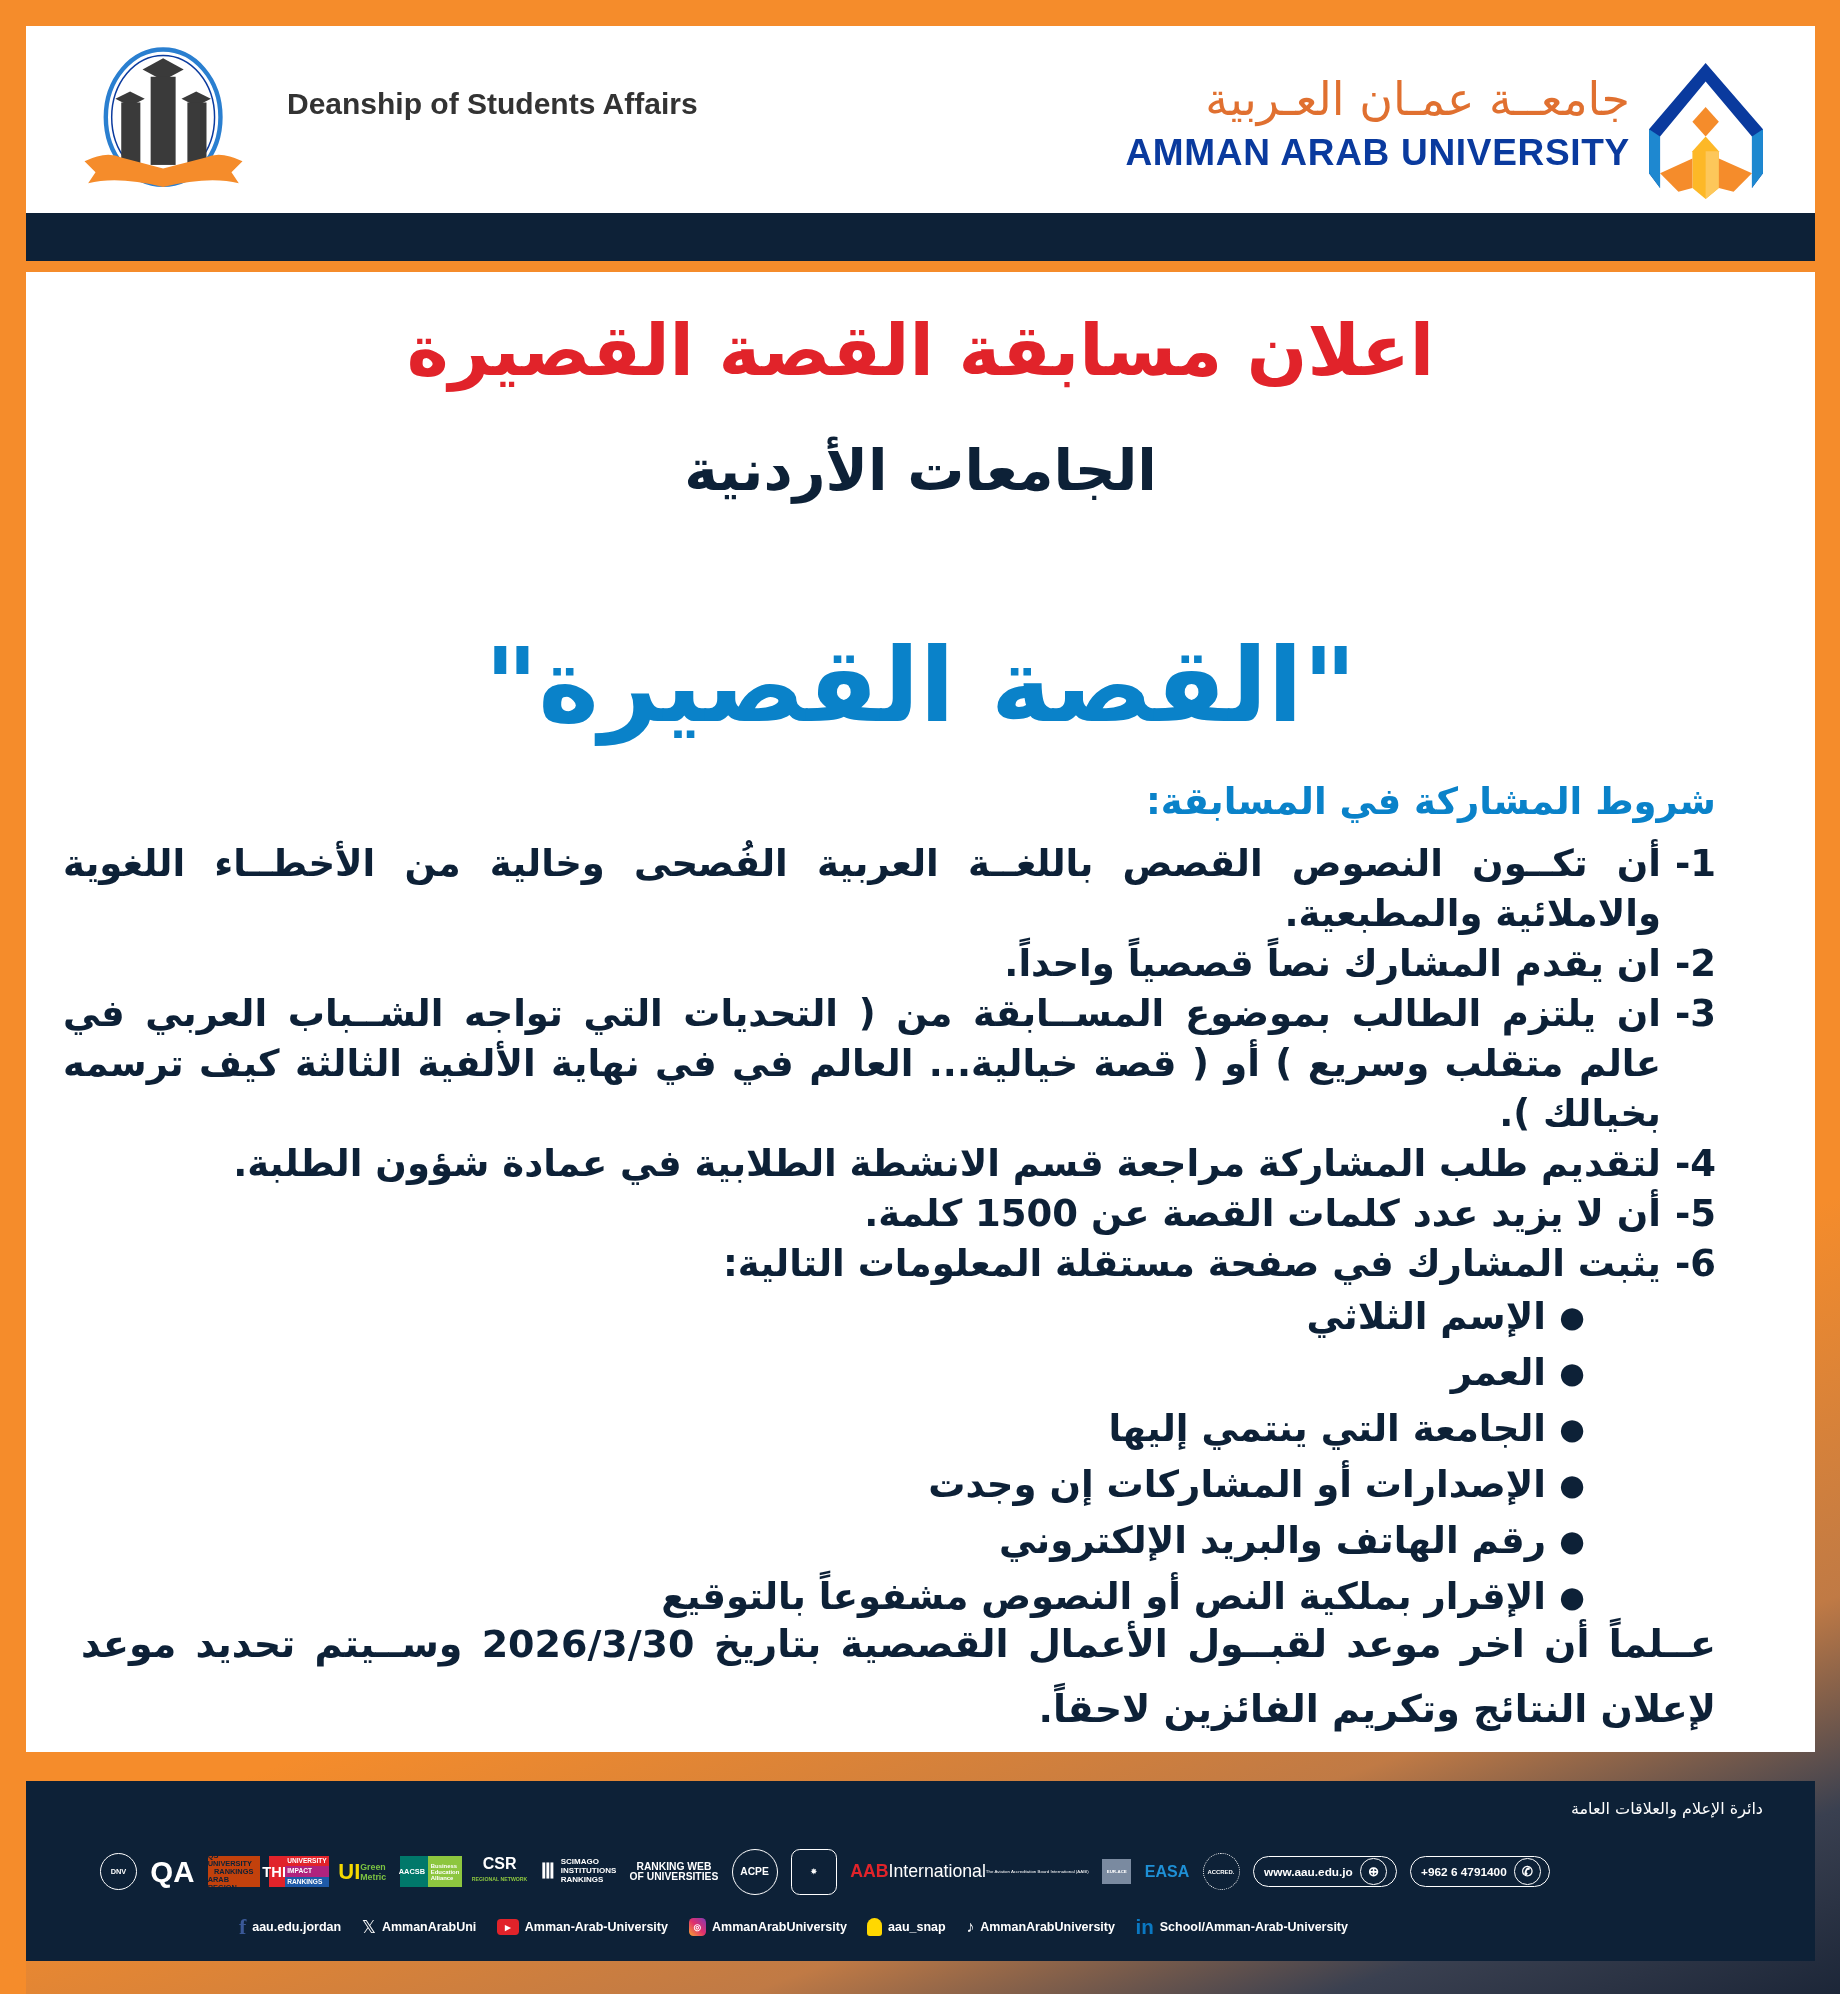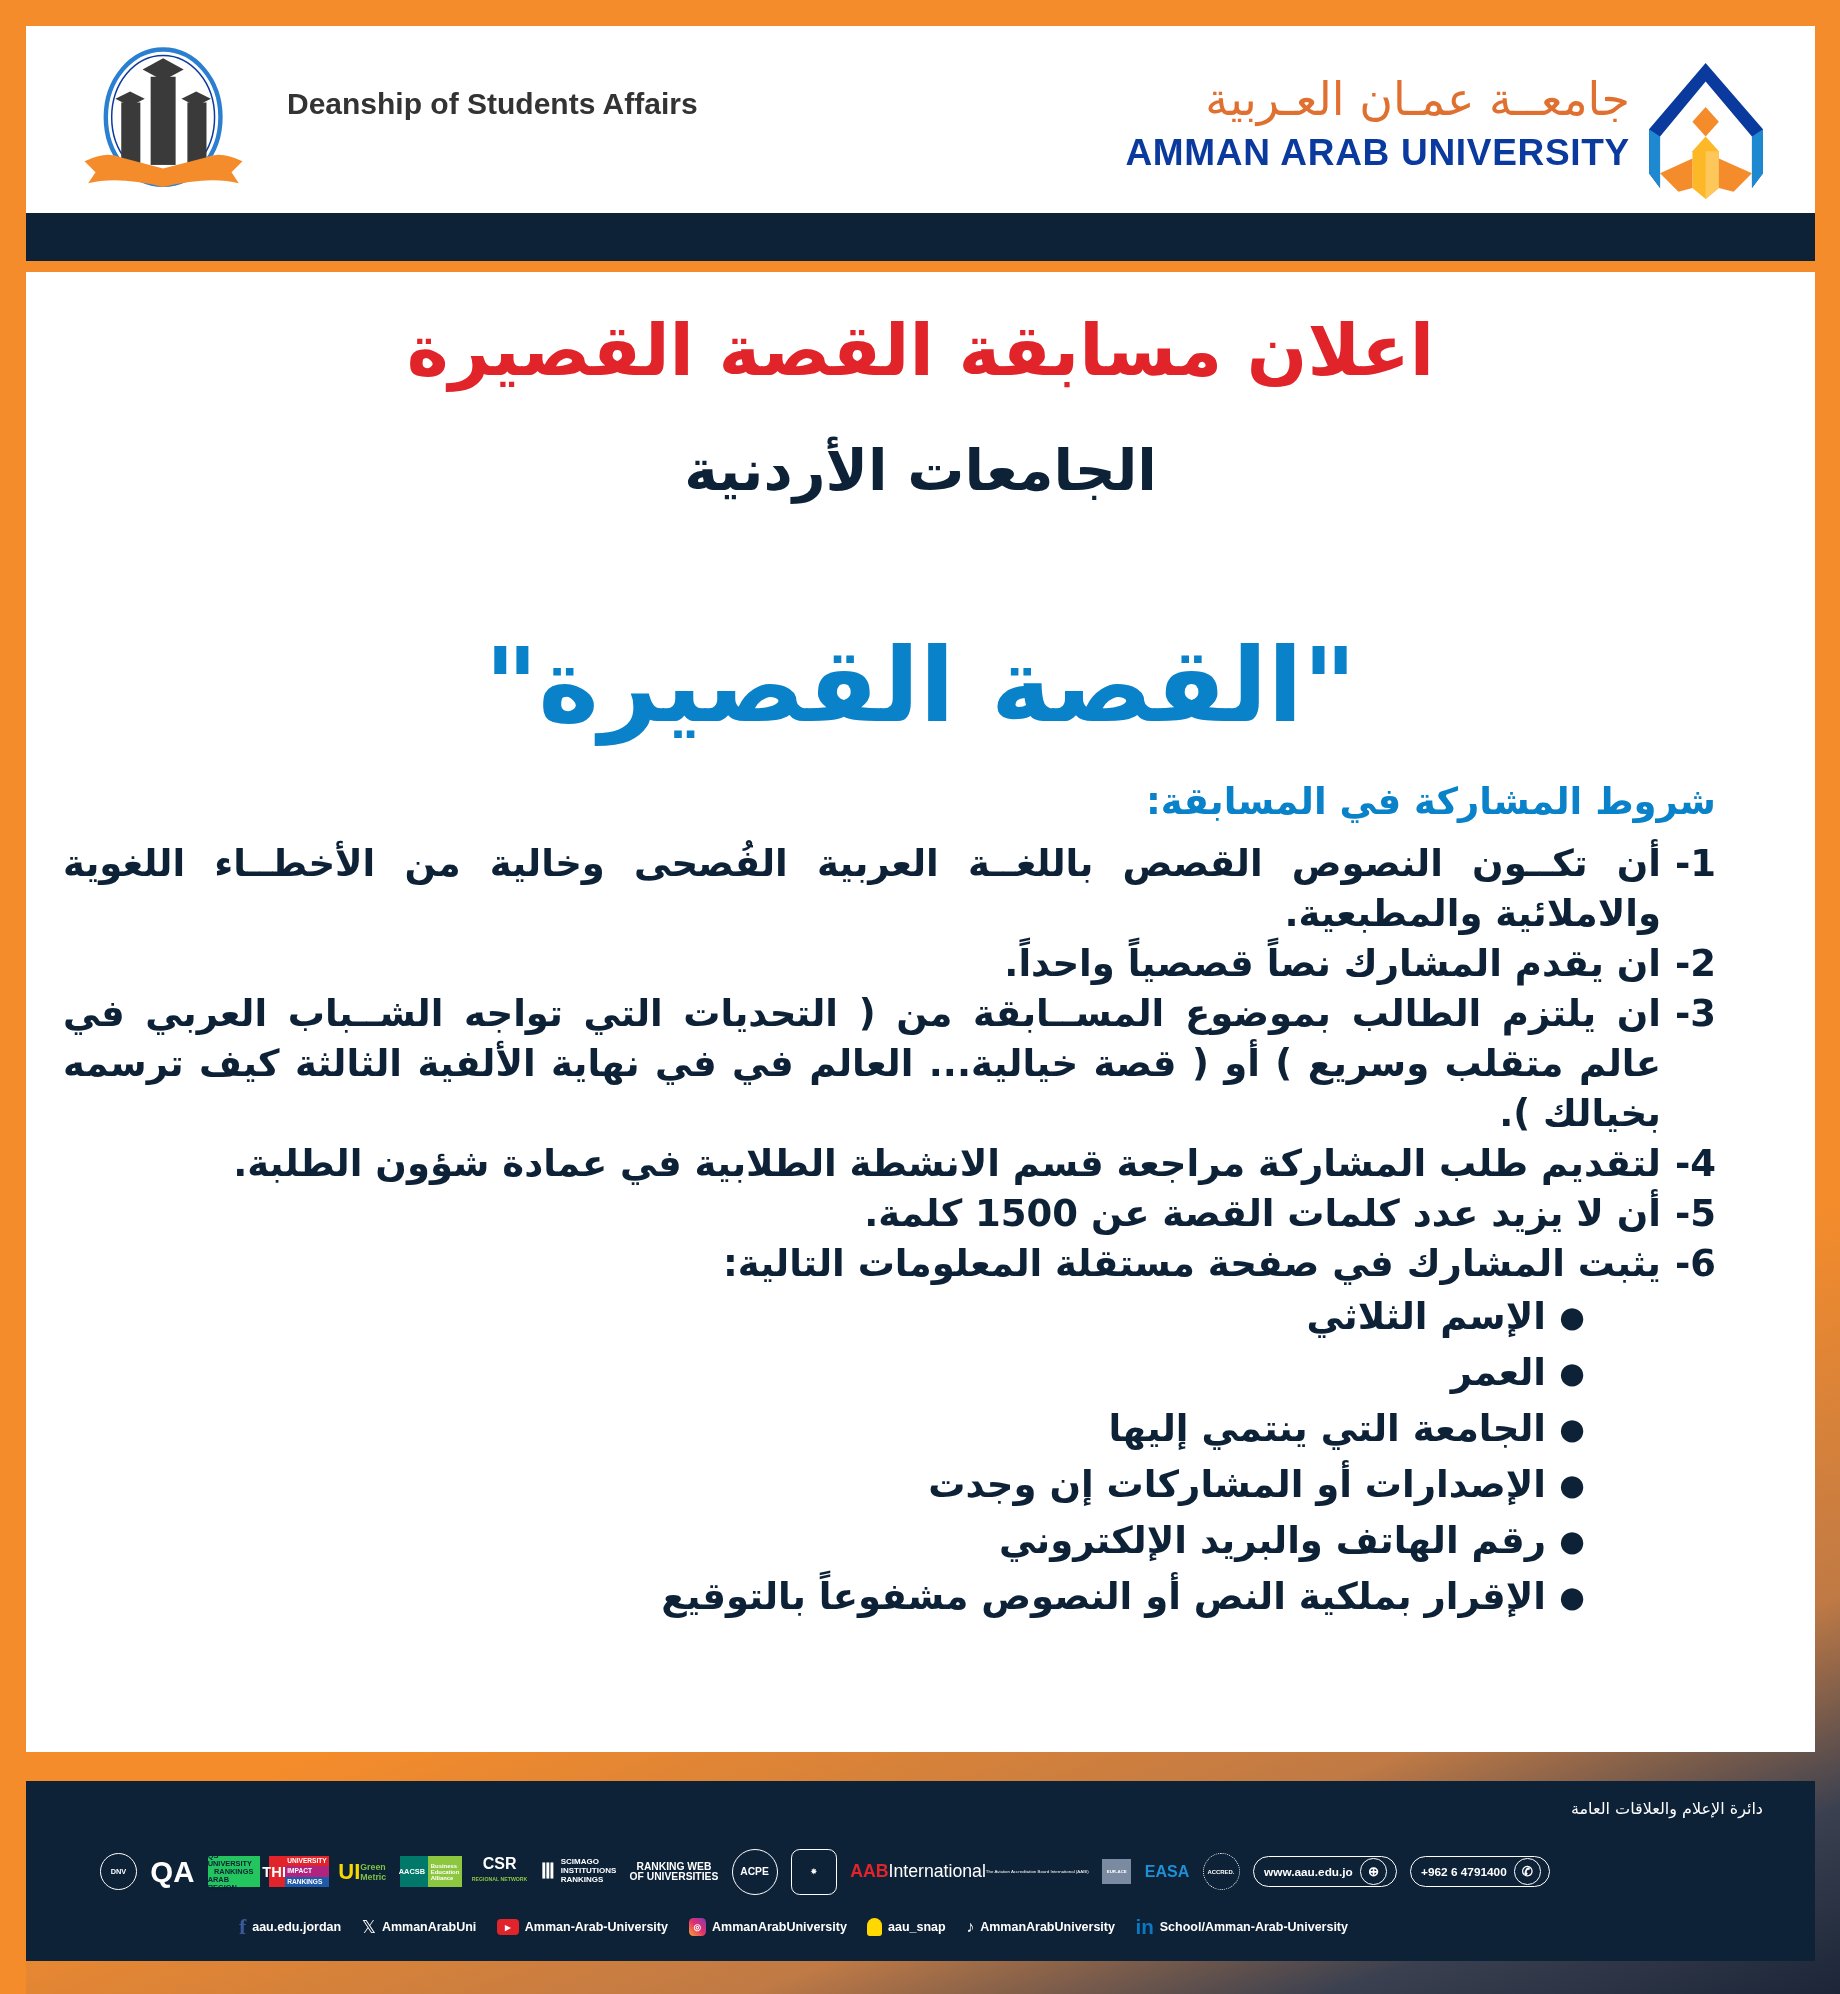--- a/index.html
+++ b/index.html
@@ -70,21 +70,21 @@
   .footer-dept {
     position:absolute; right:52px; top:18.4px; direction:rtl;
     font-size:16px; color:#fff;
   }
   .badges {
     position:absolute; left:74px; top:59px; height:63px; display:flex; align-items:center; gap:13.3px;
   }
   .badge { display:flex; align-items:center; justify-content:center; color:#fff; font-family:"Liberation Sans", sans-serif; font-size:10.3px; font-weight:bold; }
   .b-circle { width:37px; height:37px; border:1.5px solid #fff; border-radius:50%; font-size:7.4px; }
   .b-qa { font-size:29.4px; font-weight:bold; }
-  .b-qs { width:52px; height:31px; background:#22c55e; color:#0D2137; font-size:7.4px; line-height:8px; flex-direction:column; }
+  .b-qs { width:52px; height:31px; background:#c2410c; color:#0D2137; font-size:7.4px; line-height:8px; flex-direction:column; }
   .b-the { width:52px; height:31px; font-size:7.4px; flex-direction:row; }
   .b-the .t { background:#E1232A; width:16px; height:31px; display:flex; align-items:center; justify-content:center; font-size:14.7px; }
   .b-the .r { display:flex; flex-direction:column; }
   .b-the .r span { height:10.3px; line-height:10.3px; padding:0 2.2px; font-size:6.6px; }
   .b-ui { font-size:22px; color:#F5D800; }
   .b-ui small { font-size:8.8px; color:#7BC242; }
   .b-aacsb { width:59px; height:31px; background:#00786A; font-size:7.4px; }
   .b-aacsb .g { background:#8DC63F; height:31px; display:flex; align-items:center; padding:0 2.9px; font-size:5.9px; }
   .b-csr { font-size:16px; flex-direction:column; line-height:14.7px; }
   .b-csr small { font-size:5.2px; color:#8DC63F; }
@@ -213,20 +213,21 @@
         <span class="bullet-dot">●</span>
         <span>رقم الهاتف والبريد الإلكتروني</span>
       </div>
       <div class="bullet">
         <span class="bullet-dot">●</span>
         <span>الإقرار بملكية النص أو النصوص مشفوعاً بالتوقيع</span>
       </div>
     </div>
   </div>
 
+  <div class="closing">عــلماً أن اخر موعد لقبــول الأعمال القصصية بتاريخ 2026/3/30 وســيتم تحديد موعد لإعلان النتائج وتكريم الفائزين لاحقاً.</div>
 </div>
 
 <div class="footer-card">
   <div class="footer-dept">دائرة الإعلام والعلاقات العامة</div>
 
   <div class="badges">
     <div class="badge b-circle">DNV</div>
     <div class="badge b-qa">QA</div>
     <div class="badge b-qs">
         <span>QS UNIVERSITY</span>

